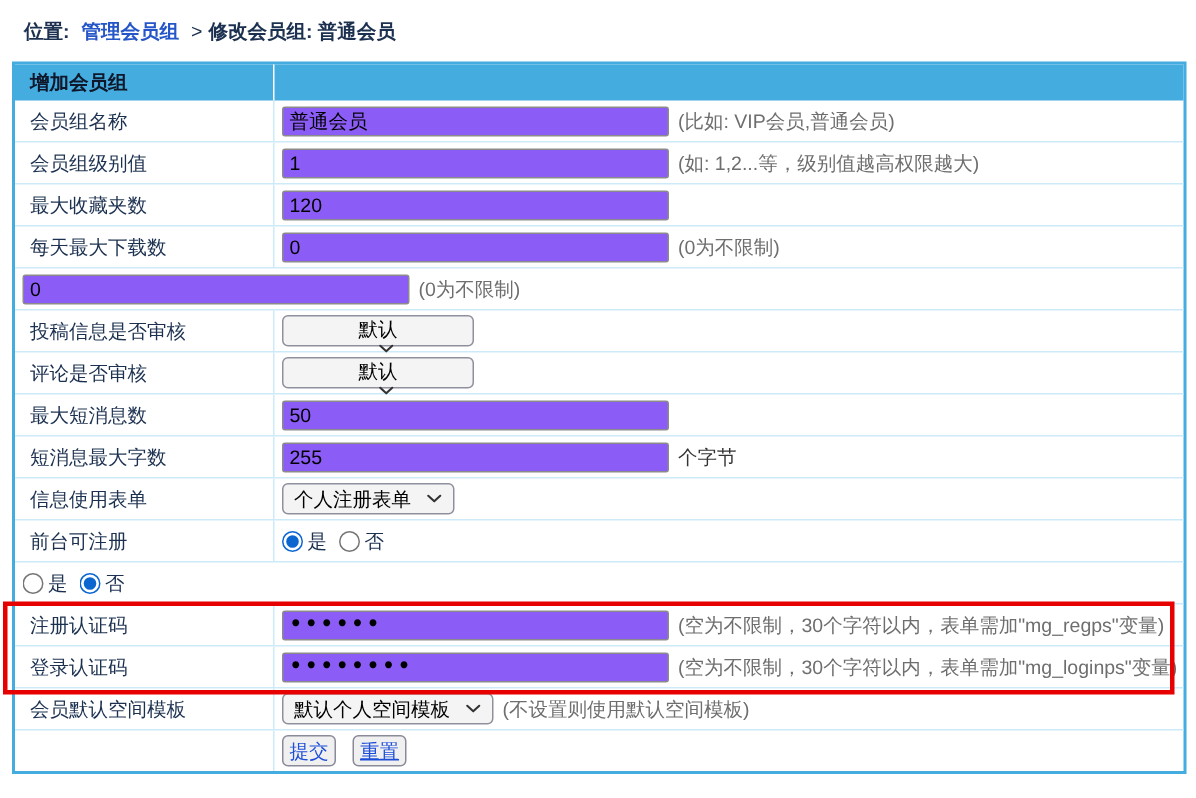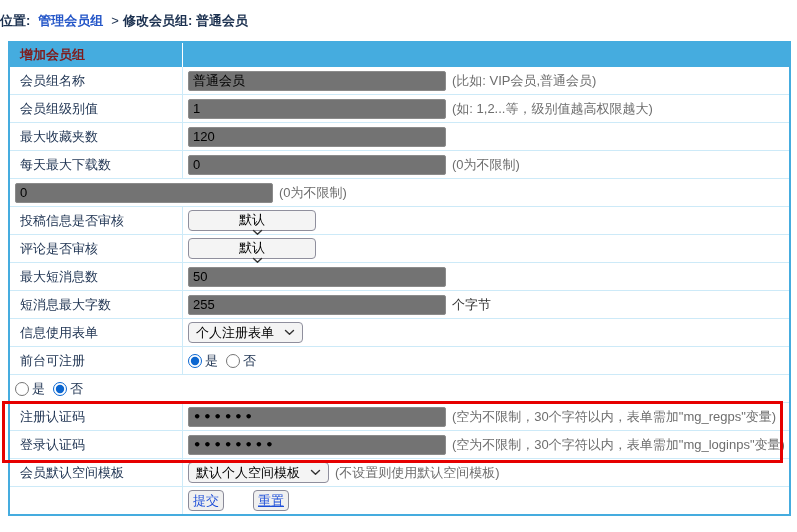--- a/index.html
+++ b/index.html
@@ -1,52 +1,52 @@
 <!DOCTYPE html>
 <html><head>
 <meta charset="utf-8">
 <style>
   html,body{margin:0;padding:0;background:#ffffff;width:797px;height:532px;overflow:hidden;
     font-family:"Liberation Sans","DejaVu Sans",sans-serif;font-size:13px;color:#1c3150;}
   
-  .crumb{padding:12px 0 11px 0;font-weight:bold;color:#1c3150;border-radius:19px;}
+  .crumb{padding:12px 0 11px 16px;font-weight:bold;color:#1c3150;border-radius:19px;}
   .crumb a{color:#2456c8;text-decoration:none;font-weight:bold;margin:0 4px 0 8px;cursor:pointer;}
   .crumb .sep{font-weight:normal;color:#1c3150;margin:0 4px;}
   
   .table-wrap{position:relative;margin-left:8px;width:783px;}
   .ftable{border:2px solid #45acdf;background:#fff;}
-  .thead{background:#45acdf;color:#7f1d1d;font-weight:bold;height:24px;display:flex;align-items:center;position:relative;}
+  .thead{background:#45acdf;color:#0f172a;font-weight:bold;height:24px;display:flex;align-items:center;position:relative;}
   .thead .tt{padding-left:10px;}
   .thead .hdiv{position:absolute;left:172px;top:0;bottom:0;width:1px;background:#ffffff;}
   .rows{display:block;}
   .row{display:flex;height:27px;border-top:1px solid #cdeaf8;align-items:stretch;}
   .row:first-child{border-top:none;}
   .cell-label{width:162px;padding-left:10px;display:flex;align-items:center;color:#1c3150;
     border-right:1px solid #cdeaf8;flex:none;text-align:right;}
   .cell-content{flex:1;display:flex;align-items:center;padding-left:5px;gap:6px;}
   
   .txt{width:248px;height:18px;border:1px solid #8b8b8b;border-radius:2px;font-size:13px;
-    padding:0 4px;color:#000;font-family:inherit;background:#737373;}
+    padding:0 4px;color:#000;font-family:inherit;background:#8b5cf6;}
   .txt.mask{font-family:"DejaVu Sans",sans-serif;font-weight:bold;font-size:13px;letter-spacing:2px;}
   
   .sel{display:inline-flex;align-items:center;justify-content:space-between;height:21px;
     background:#f4f4f4;border:1px solid #8f8f9d;border-radius:4px;padding:0 7px;cursor:pointer;
     color:#000;box-sizing:border-box;}
   .sel.wide{width:128px;flex-direction:column;}
   .sel .chev{margin-left:10px;display:inline-flex;}
   
   .radio-group{display:flex;align-items:center;gap:8px;}
   .radio-group input[type=radio]{width:14px;height:14px;accent-color:#0b66d0;margin:0 3px 0 0;cursor:pointer;}
   .radio-group label{display:flex;align-items:center;color:#1c3150;cursor:pointer;}
   .hint{color:#6e6e6e;}
   .suffix{color:#333333;}
   
   .btn{background:#f0f0f0;border:1px solid #8a8a99;border-radius:4px;font-size:13px;color:#1d4ed8;
     padding:2px 4px;height:21px;line-height:15px;cursor:pointer;font-family:inherit;}
-  .btn+.btn{margin-left:23px;text-decoration:underline;}
+  .btn+.btn{margin-left:5px;text-decoration:underline;}
   
   .hl-box{position:absolute;border:3px solid #e60000;box-sizing:border-box;pointer-events:none;}
 </style>
 </head>
 <body>
 
 <div class="crumb">
   <span>位置:</span><a>管理会员组</a><span class="sep">&gt;</span><span>修改会员组: 普通会员</span>
 </div>
 

